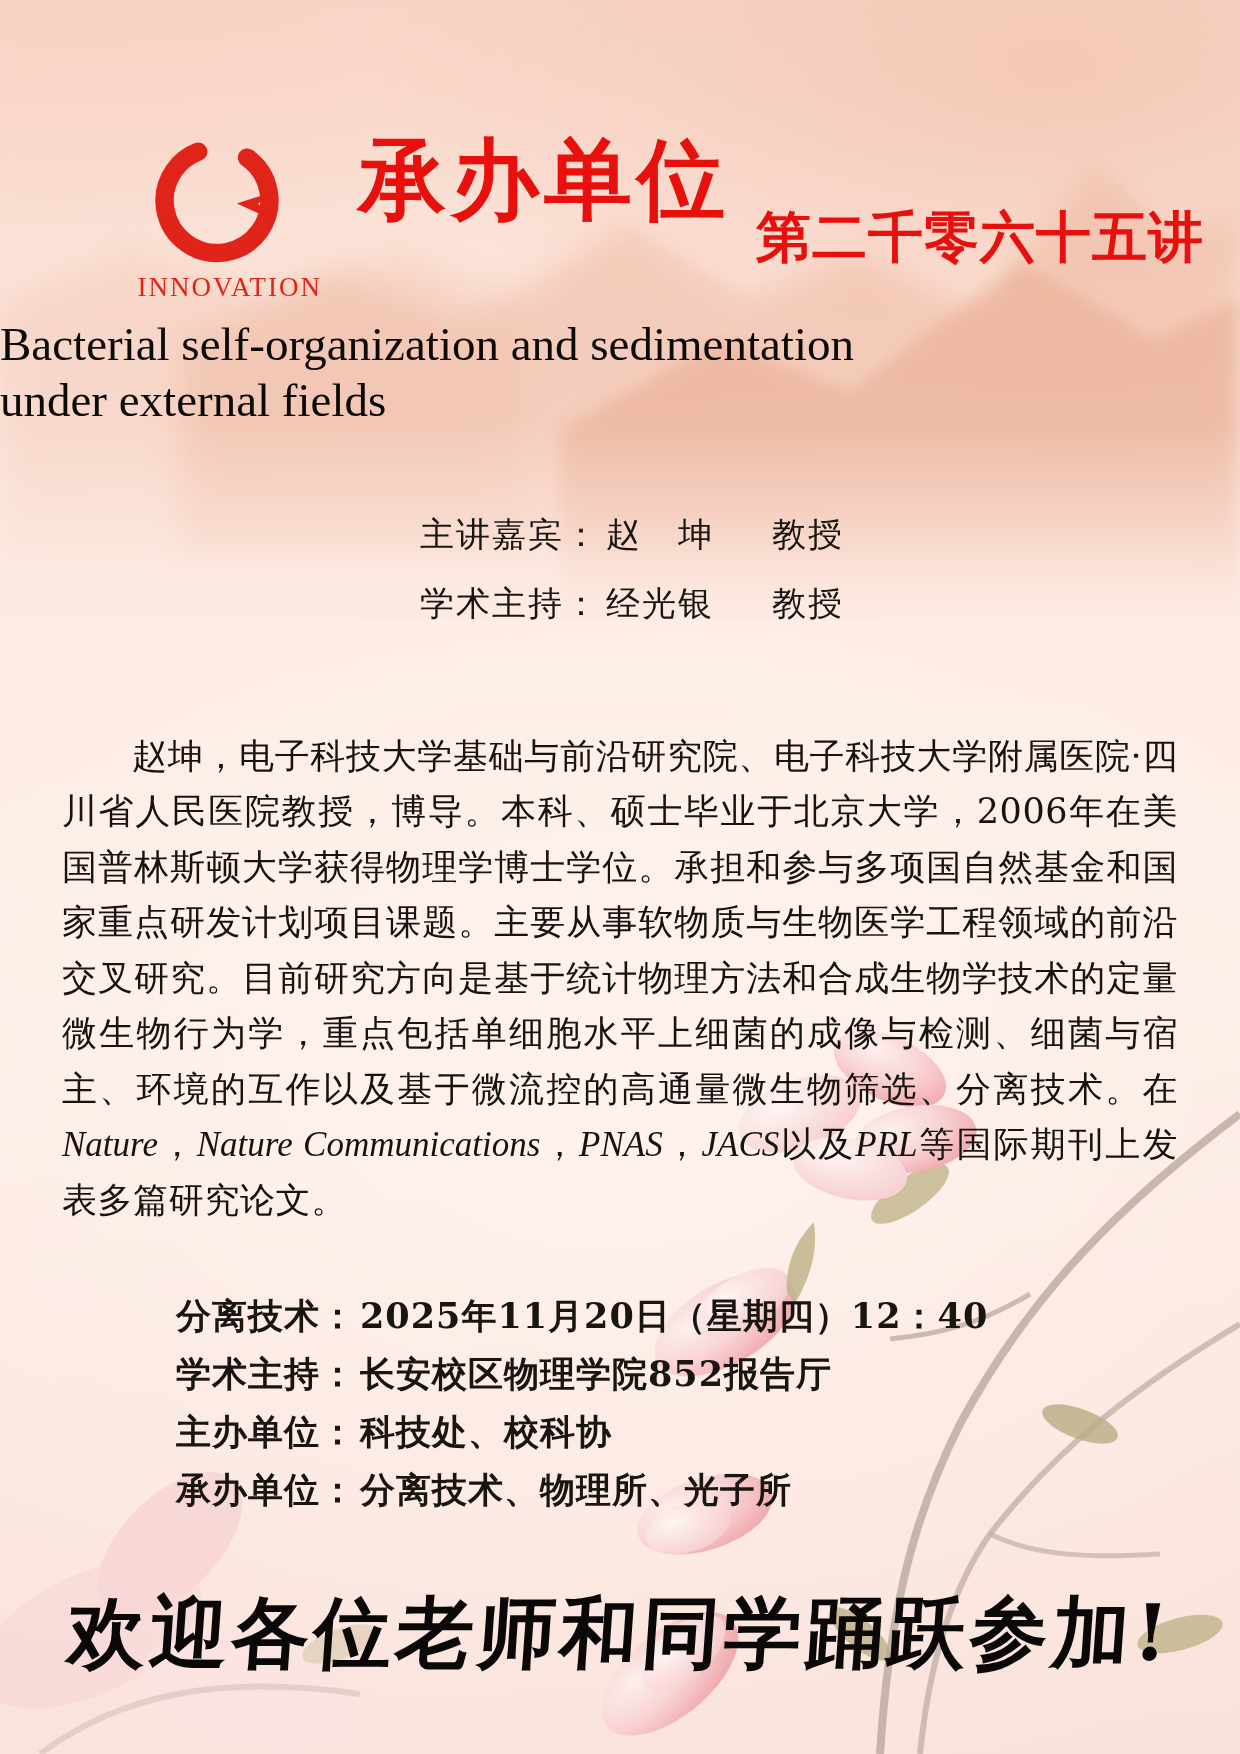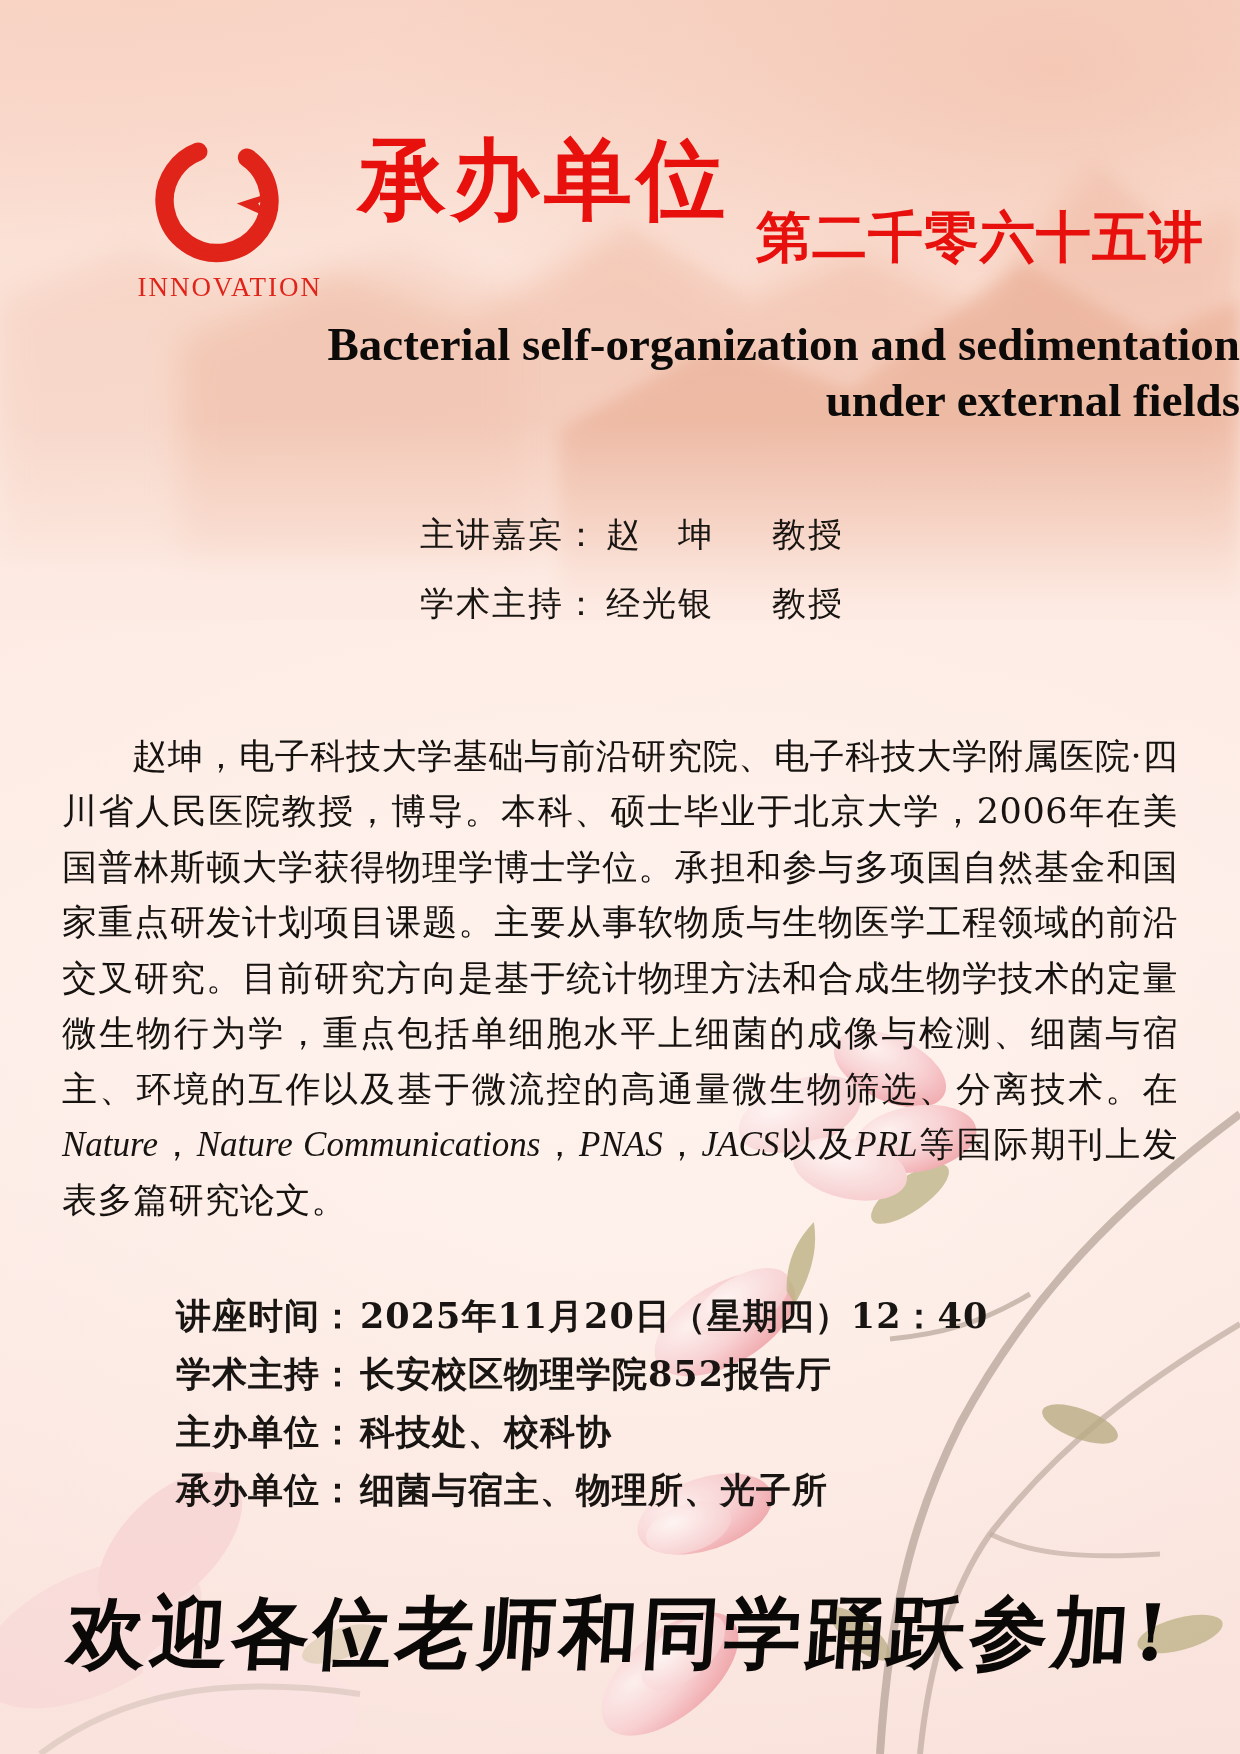--- a/index.html
+++ b/index.html
@@ -35,23 +35,23 @@
     font-size:88px;font-weight:700;color:#e8100c;letter-spacing:5px;line-height:1;
   }
   .lecture-no{
     position:absolute;left:756px;top:182px;
     font-family:"Liberation Sans",sans-serif;
     font-size:55px;font-weight:700;color:#e8100c;letter-spacing:1px;line-height:1;margin-top:28px;
   }
 
   
   .title-en{
-    position:absolute;left:0;right:0;top:316px;text-align:right;
+    position:absolute;left:0;right:0;top:316px;text-align:left;
     font-family:"Liberation Serif",serif;
-    font-size:47px;font-weight:700;line-height:1.2;color:#0d0b0a;
+    font-size:47px;font-weight:400;line-height:1.2;color:#0d0b0a;
   }
 
   
   .speakers{position:absolute;left:0;right:0;top:512px;text-align:center;font-size:34px;}
   .speaker-row{margin-bottom:23px;letter-spacing:2px;padding-left:24px;}
   .speaker-name{margin-left:6px;}
   .speaker-title{margin-left:58px;}
 
   
   .bio{
@@ -180,29 +180,29 @@
       </div>
       <div class="speaker-row">
         <span class="speaker-label">学术主持：</span><span class="speaker-name">经光银</span><span class="speaker-title">教授</span>
       </div>
     </div>
 
     <p class="bio"><span>赵坤，电子科技大学基础与前沿研究院、电子科技大学附属医院·四川省人民医院教授，博导。本科、硕士毕业于北京大学，2006年在美国普林斯顿大学获得物理学博士学位。承担和参与多项国自然基金和国家重点研发计划项目课题。主要从事软物质与生物医学工程领域的前沿交叉研究。目前研究方向是基于统计物理方法和合成生物学技术的定量微生物行为学，重点包括单细胞水平上细菌的成像与检测、细菌与宿主、环境的互作以及基于微流控的高通量微生物筛选、分离技术。在</span><i>Nature</i><span>，</span><i>Nature Communications</i><span>，</span><i>PNAS</i><span>，</span><i>JACS</i><span>以及</span><i>PRL</i><span>等国际期刊上发表多篇研究论文。</span></p>
 
     <div class="details">
       <div class="detail-row">
-        <span class="detail-label">讲座时间：</span><span class="detail-value">2025年11月20日（星期四）12：40</span>
+        <span class="detail-label">分离技术：</span><span class="detail-value">2025年11月20日（星期四）12：40</span>
       </div>
       <div class="detail-row">
         <span class="detail-label">学术主持：</span><span class="detail-value">长安校区物理学院852报告厅</span>
       </div>
       <div class="detail-row">
         <span class="detail-label">主办单位：</span><span class="detail-value">科技处、校科协</span>
       </div>
       <div class="detail-row">
-        <span class="detail-label">承办单位：</span><span class="detail-value">细菌与宿主、物理所、光子所</span>
+        <span class="detail-label">承办单位：</span><span class="detail-value">分离技术、物理所、光子所</span>
       </div>
     </div>
 
     <div class="footer-welcome">欢迎各位老师和同学踊跃参加!</div>
 
   </div>
 </div>
 
 </body></html>

